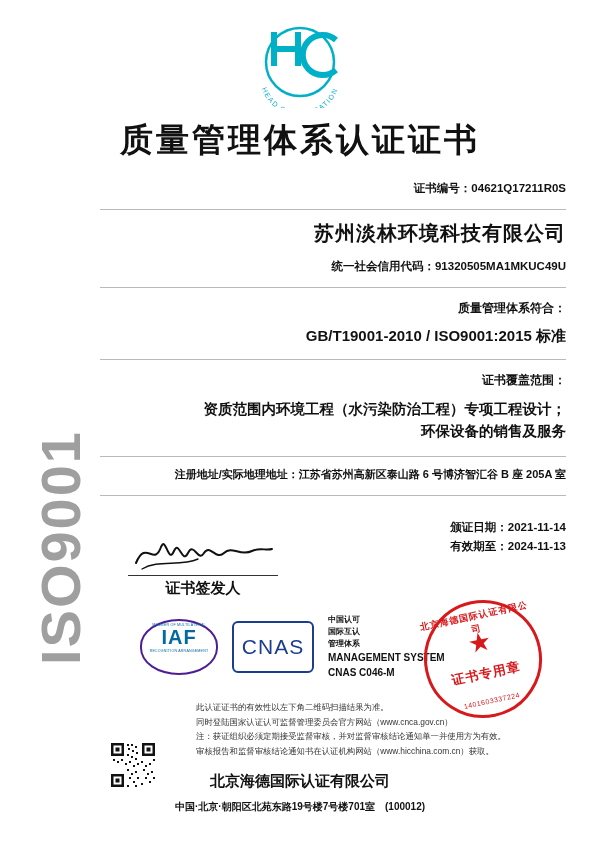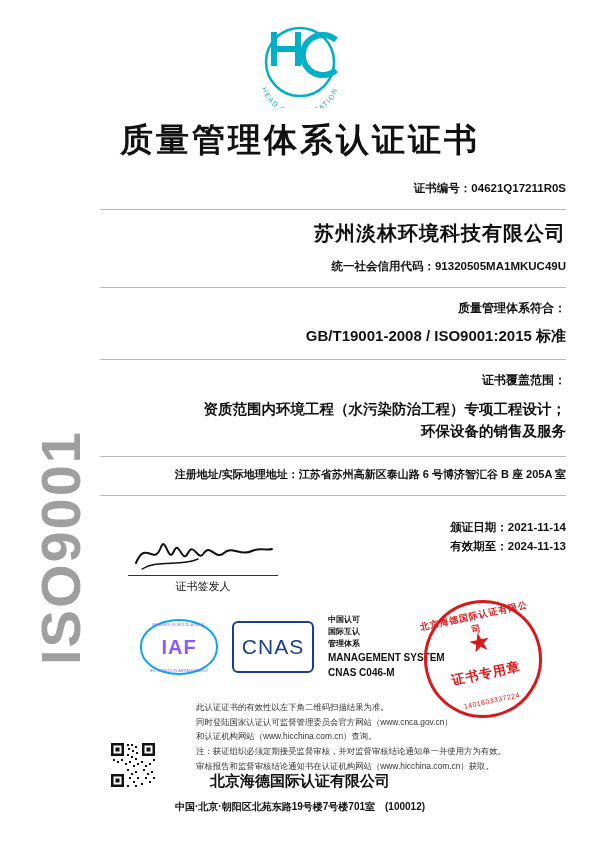--- a/index.html
+++ b/index.html
@@ -150,45 +150,45 @@
   }
   .sig-mark {
     height: 42px;
     position: relative;
   }
   .sig-line {
     border-bottom: 1px solid #333;
     width: 150px;
   }
   .sig-label {
-    font-size: 11px;
+    font-size: 15px;
     color: #111;
     margin-top: 3px;
-    font-weight: normal;
+    font-weight: bold;
   }
 
   
   .marks {
     position: absolute;
     left: 140px;
     top: 614px;
     display: flex;
     align-items: center;
     gap: 14px;
   }
   .iaf {
     width: 78px;
     height: 56px;
     border-radius: 50%/48%;
-    border: 2px solid #0ea5e9;
-    color: #8b5cf6;
+    border: 2px solid #4c1d95;
+    color: #0369a1;
     display: flex;
     flex-direction: column;
     align-items: center;
-    justify-content: space-between;
+    justify-content: flex-start;
     box-sizing: border-box;
   }
   .iaf .big {
     font-size: 20px;
     font-weight: bold;
     letter-spacing: 1px;
     line-height: 1;
   }
   .iaf .tiny {
     font-size: 3.6px;
@@ -346,21 +346,21 @@
     <div class="credit">
       <span>统一社会信用代码：</span><span>91320505MA1MKUC49U</span>
     </div>
 
     <div class="sep"></div>
 
     <div class="row-right" style="margin-top:10px;">
       <span class="label-bold">质量管理体系符合：</span>
     </div>
 
-    <div class="standard">GB/T19001-2008 / ISO9001:2015 标准</div>
+    <div class="standard">GB/T19001-2010 / ISO9001:2015 标准</div>
 
     <div class="sep"></div>
 
     <div class="row-right" style="margin-top:10px;">
       <span class="label-bold">证书覆盖范围：</span>
     </div>
 
     <div class="scope-lines">
       <div>资质范围内环境工程（水污染防治工程）专项工程设计；</div>
       <div>环保设备的销售及服务</div>
@@ -468,21 +468,20 @@
         <rect x="17" y="43" width="2" height="2"></rect>
         <rect x="25" y="43" width="2" height="2"></rect>
         <rect x="31" y="41" width="2" height="2"></rect>
       </g>
     </svg>
   </div>
 
   <div class="notes">
     <div>此认证证书的有效性以左下角二维码扫描结果为准。</div>
     <div>同时登陆国家认证认可监督管理委员会官方网站（www.cnca.gov.cn）</div>
-    <div>和认证机构网站（www.hicchina.com.cn）查询。</div>
     <div>注：获证组织必须定期接受监督审核，并对监督审核结论通知单一并使用方为有效。</div>
     <div>审核报告和监督审核结论通知书在认证机构网站（www.hicchina.com.cn）获取。</div>
   </div>
 
   <div class="footer-org">北京海德国际认证有限公司</div>
   <div class="footer-addr">中国·北京·朝阳区北苑东路19号楼7号楼701室　(100012)</div>
 
 </div>
 
 </body></html>

